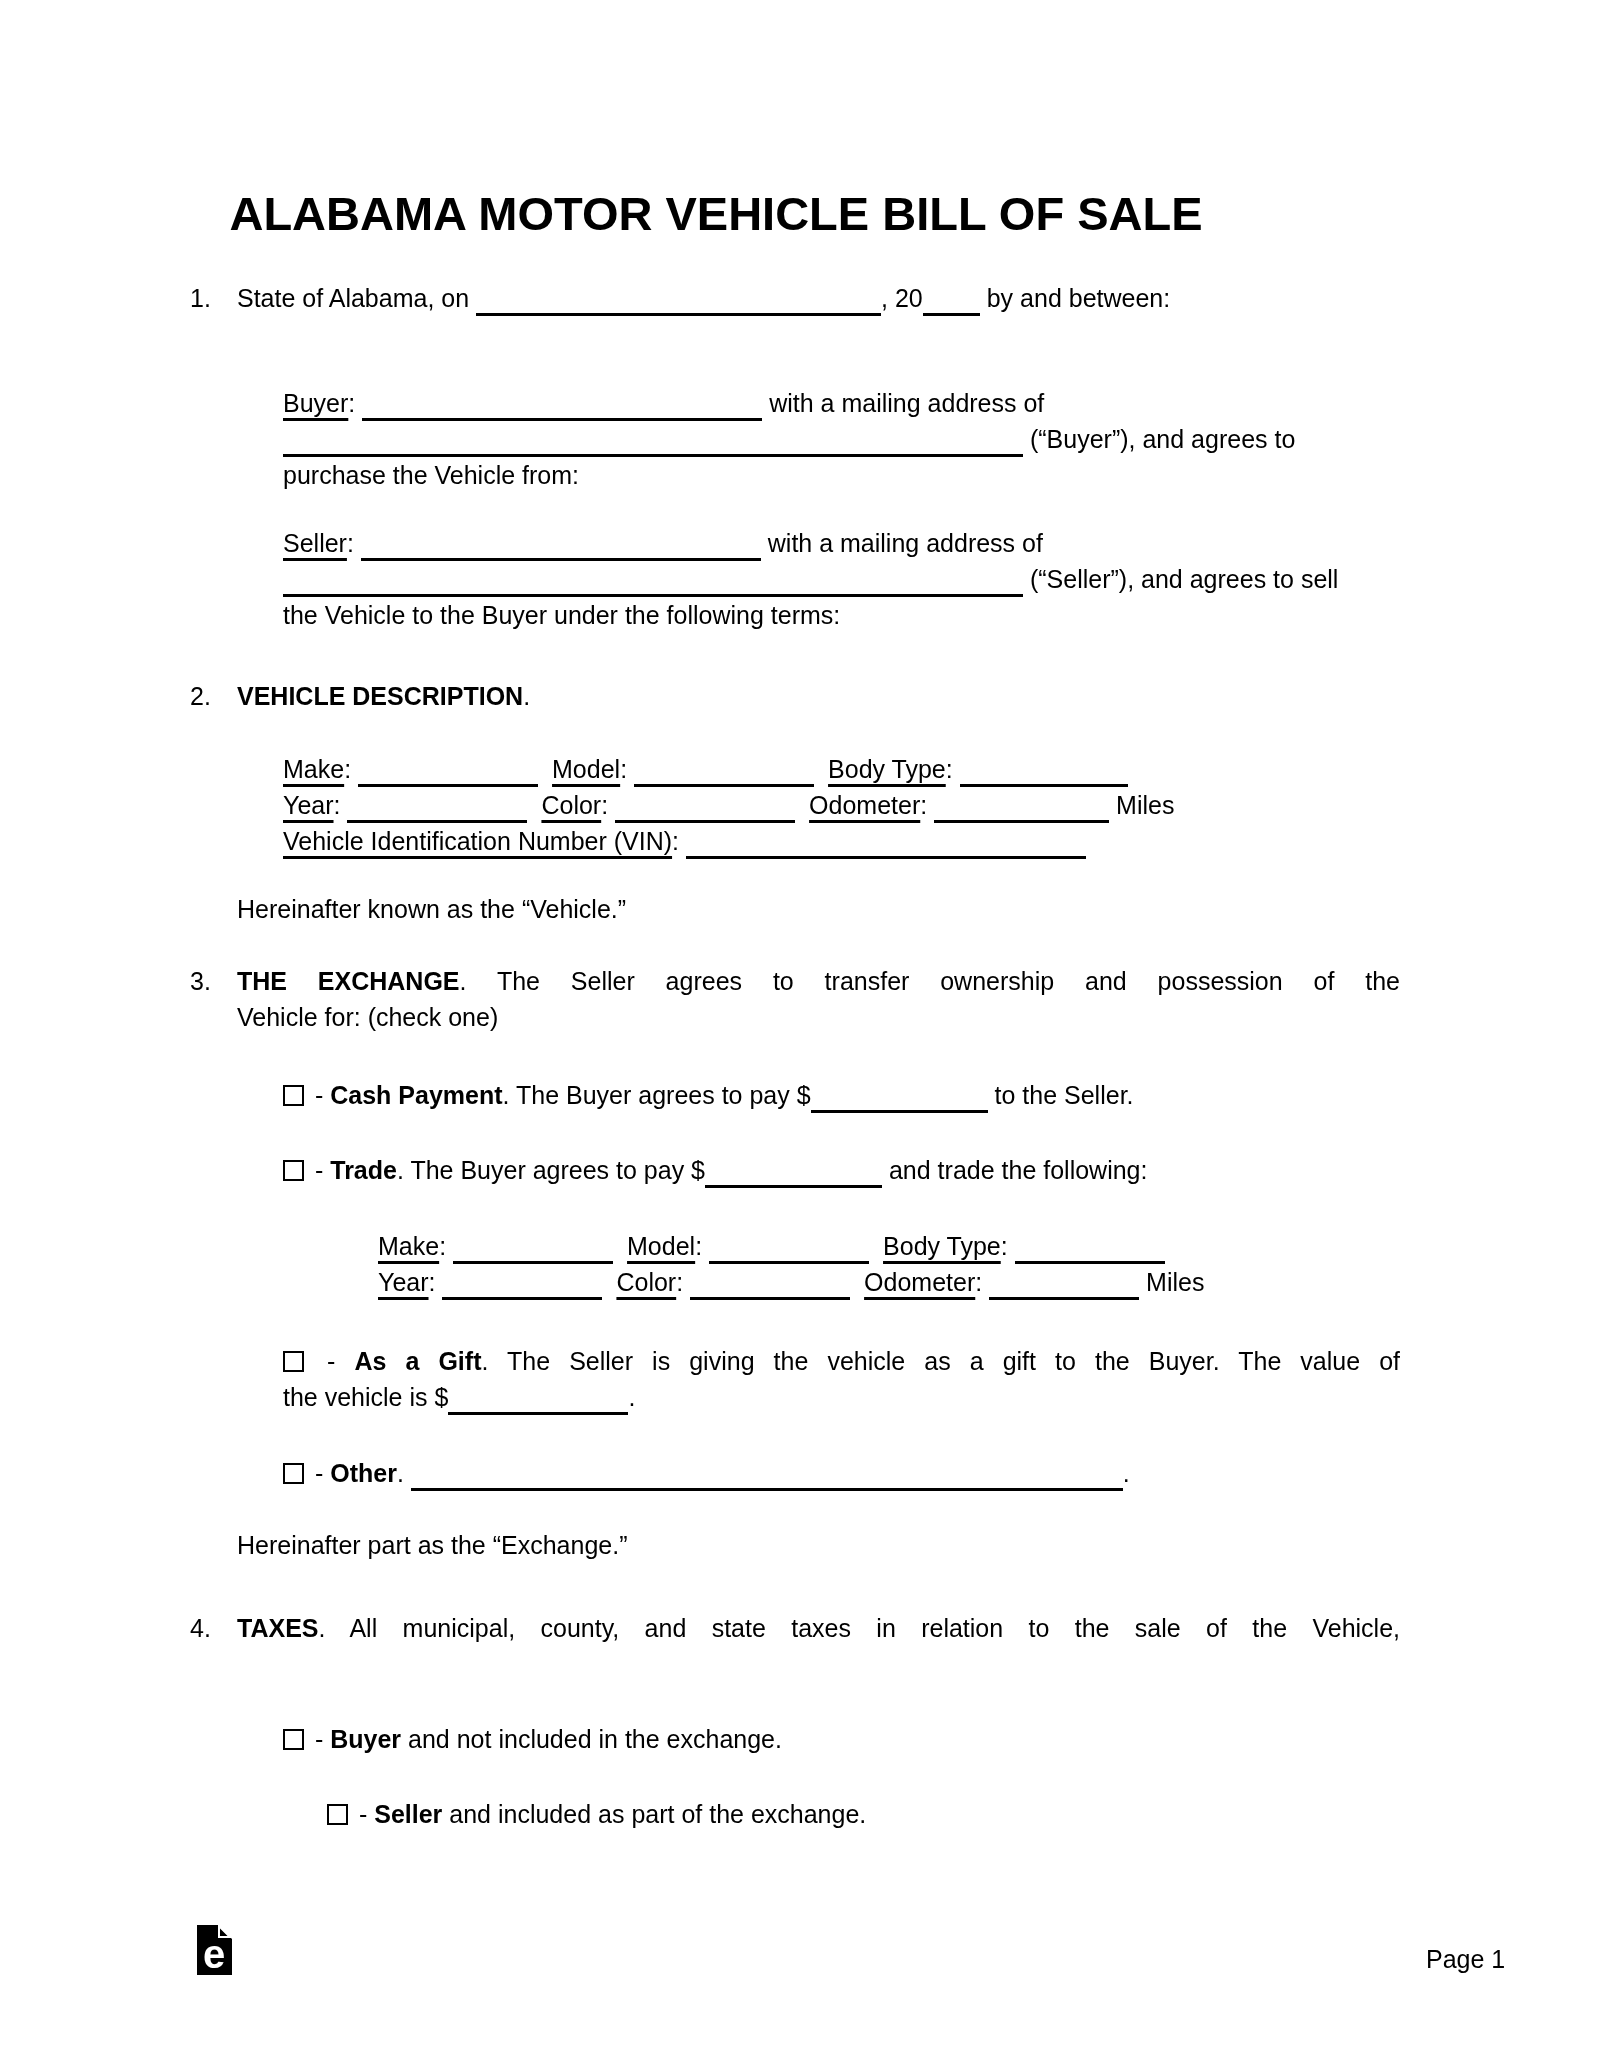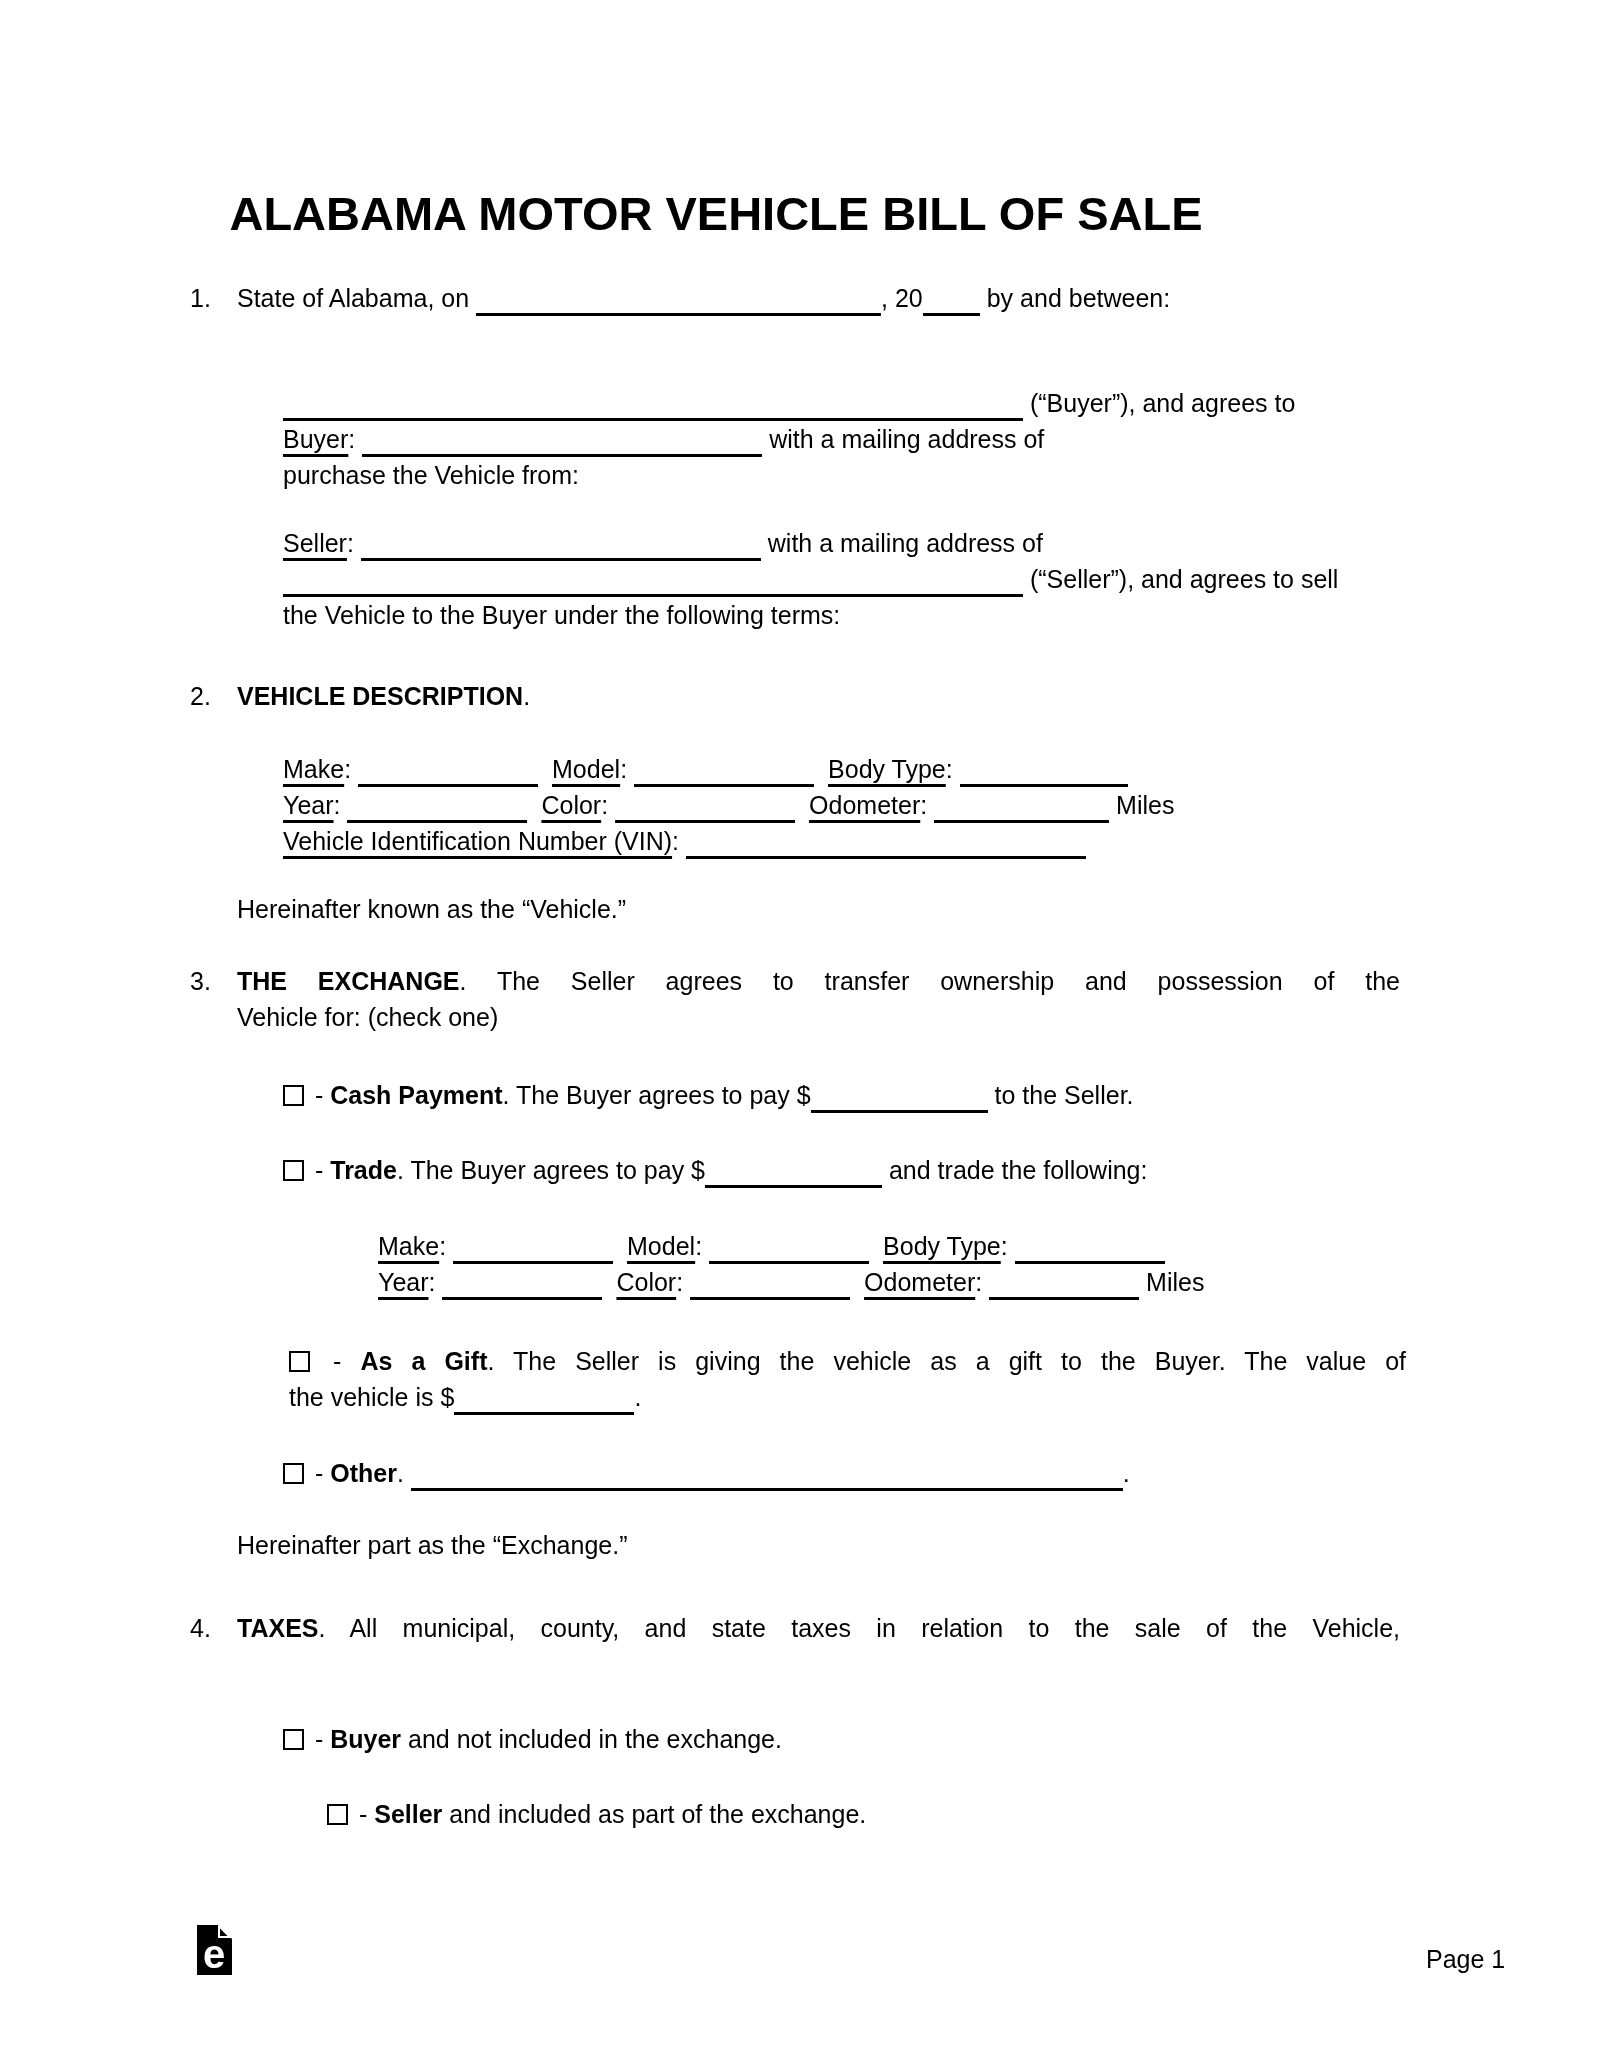--- a/index.html
+++ b/index.html
@@ -34,22 +34,22 @@
 <body>
 
 <div class="title">ALABAMA MOTOR VEHICLE BILL OF SALE</div>
 
 <div class="block" style="left:237px;top:280px;width:1163px;">
   <span class="num">1.</span>
   <div class="line"><span>State of Alabama, on</span> <span class="blank" style="width:405px;"></span><span>, 20</span><span class="blank" style="width:57px;"></span> <span>by and between:</span></div>
 </div>
 
 <div class="block" style="left:283px;top:385px;width:1117px;">
+  <div class="line"><span class="ul">Buyer</span><span>:</span> <span class="blank" style="width:400px;"></span> <span>with a mailing address of</span></div>
   <div class="line"><span class="blank" style="width:740px;"></span> <span>(“Buyer”), and agrees to</span></div>
-  <div class="line"><span class="ul">Buyer</span><span>:</span> <span class="blank" style="width:400px;"></span> <span>with a mailing address of</span></div>
   <div class="line"><span>purchase the Vehicle from:</span></div>
 </div>
 
 <div class="block" style="left:283px;top:525px;width:1117px;">
   <div class="line"><span class="ul">Seller</span><span>:</span> <span class="blank" style="width:400px;"></span> <span>with a mailing address of</span></div>
   <div class="line"><span class="blank" style="width:740px;"></span> <span>(“Seller”), and agrees to sell</span></div>
   <div class="line"><span>the Vehicle to the Buyer under the following terms:</span></div>
 </div>
 
 <div class="block" style="left:237px;top:678px;width:1163px;">
@@ -79,21 +79,21 @@
 
 <div class="block" style="left:283px;top:1152px;width:1117px;">
   <div class="line"><span class="cb"></span> <span>-</span> <b>Trade</b><span>. The Buyer agrees to pay $</span><span class="blank" style="width:177px;"></span> <span>and trade the following:</span></div>
 </div>
 
 <div class="block" style="left:378px;top:1228px;width:1022px;">
   <div class="line"><span class="ul">Make</span><span>:</span> <span class="blank fblank" style="width:160px;"></span><span class="ul">Model</span><span>:</span> <span class="blank fblank" style="width:160px;"></span><span class="ul">Body Type</span><span>:</span> <span class="blank" style="width:150px;"></span></div>
   <div class="line"><span class="ul">Year</span><span>:</span> <span class="blank fblank" style="width:160px;"></span><span class="ul">Color</span><span>:</span> <span class="blank fblank" style="width:160px;"></span><span class="ul">Odometer</span><span>:</span> <span class="blank" style="width:150px;"></span> <span>Miles</span></div>
 </div>
 
-<div class="block" style="left:289px;top:1343px;width:1117px;">
+<div class="block" style="left:283px;top:1343px;width:1117px;">
   <div class="line just"><span class="cb"></span> <span>-</span> <b>As a Gift</b><span>. The Seller is giving the vehicle as a gift to the Buyer. The value of</span></div>
   <div class="line"><span>the vehicle is $</span><span class="blank" style="width:180px;"></span><span>.</span></div>
 </div>
 
 <div class="block" style="left:283px;top:1455px;width:1117px;">
   <div class="line"><span class="cb"></span> <span>-</span> <b>Other</b><span>.</span> <span class="blank" style="width:712px;"></span><span>.</span></div>
 </div>
 
 <div class="block" style="left:237px;top:1527px;width:1163px;">
   <div class="line"><span>Hereinafter part as the “Exchange.”</span></div>

